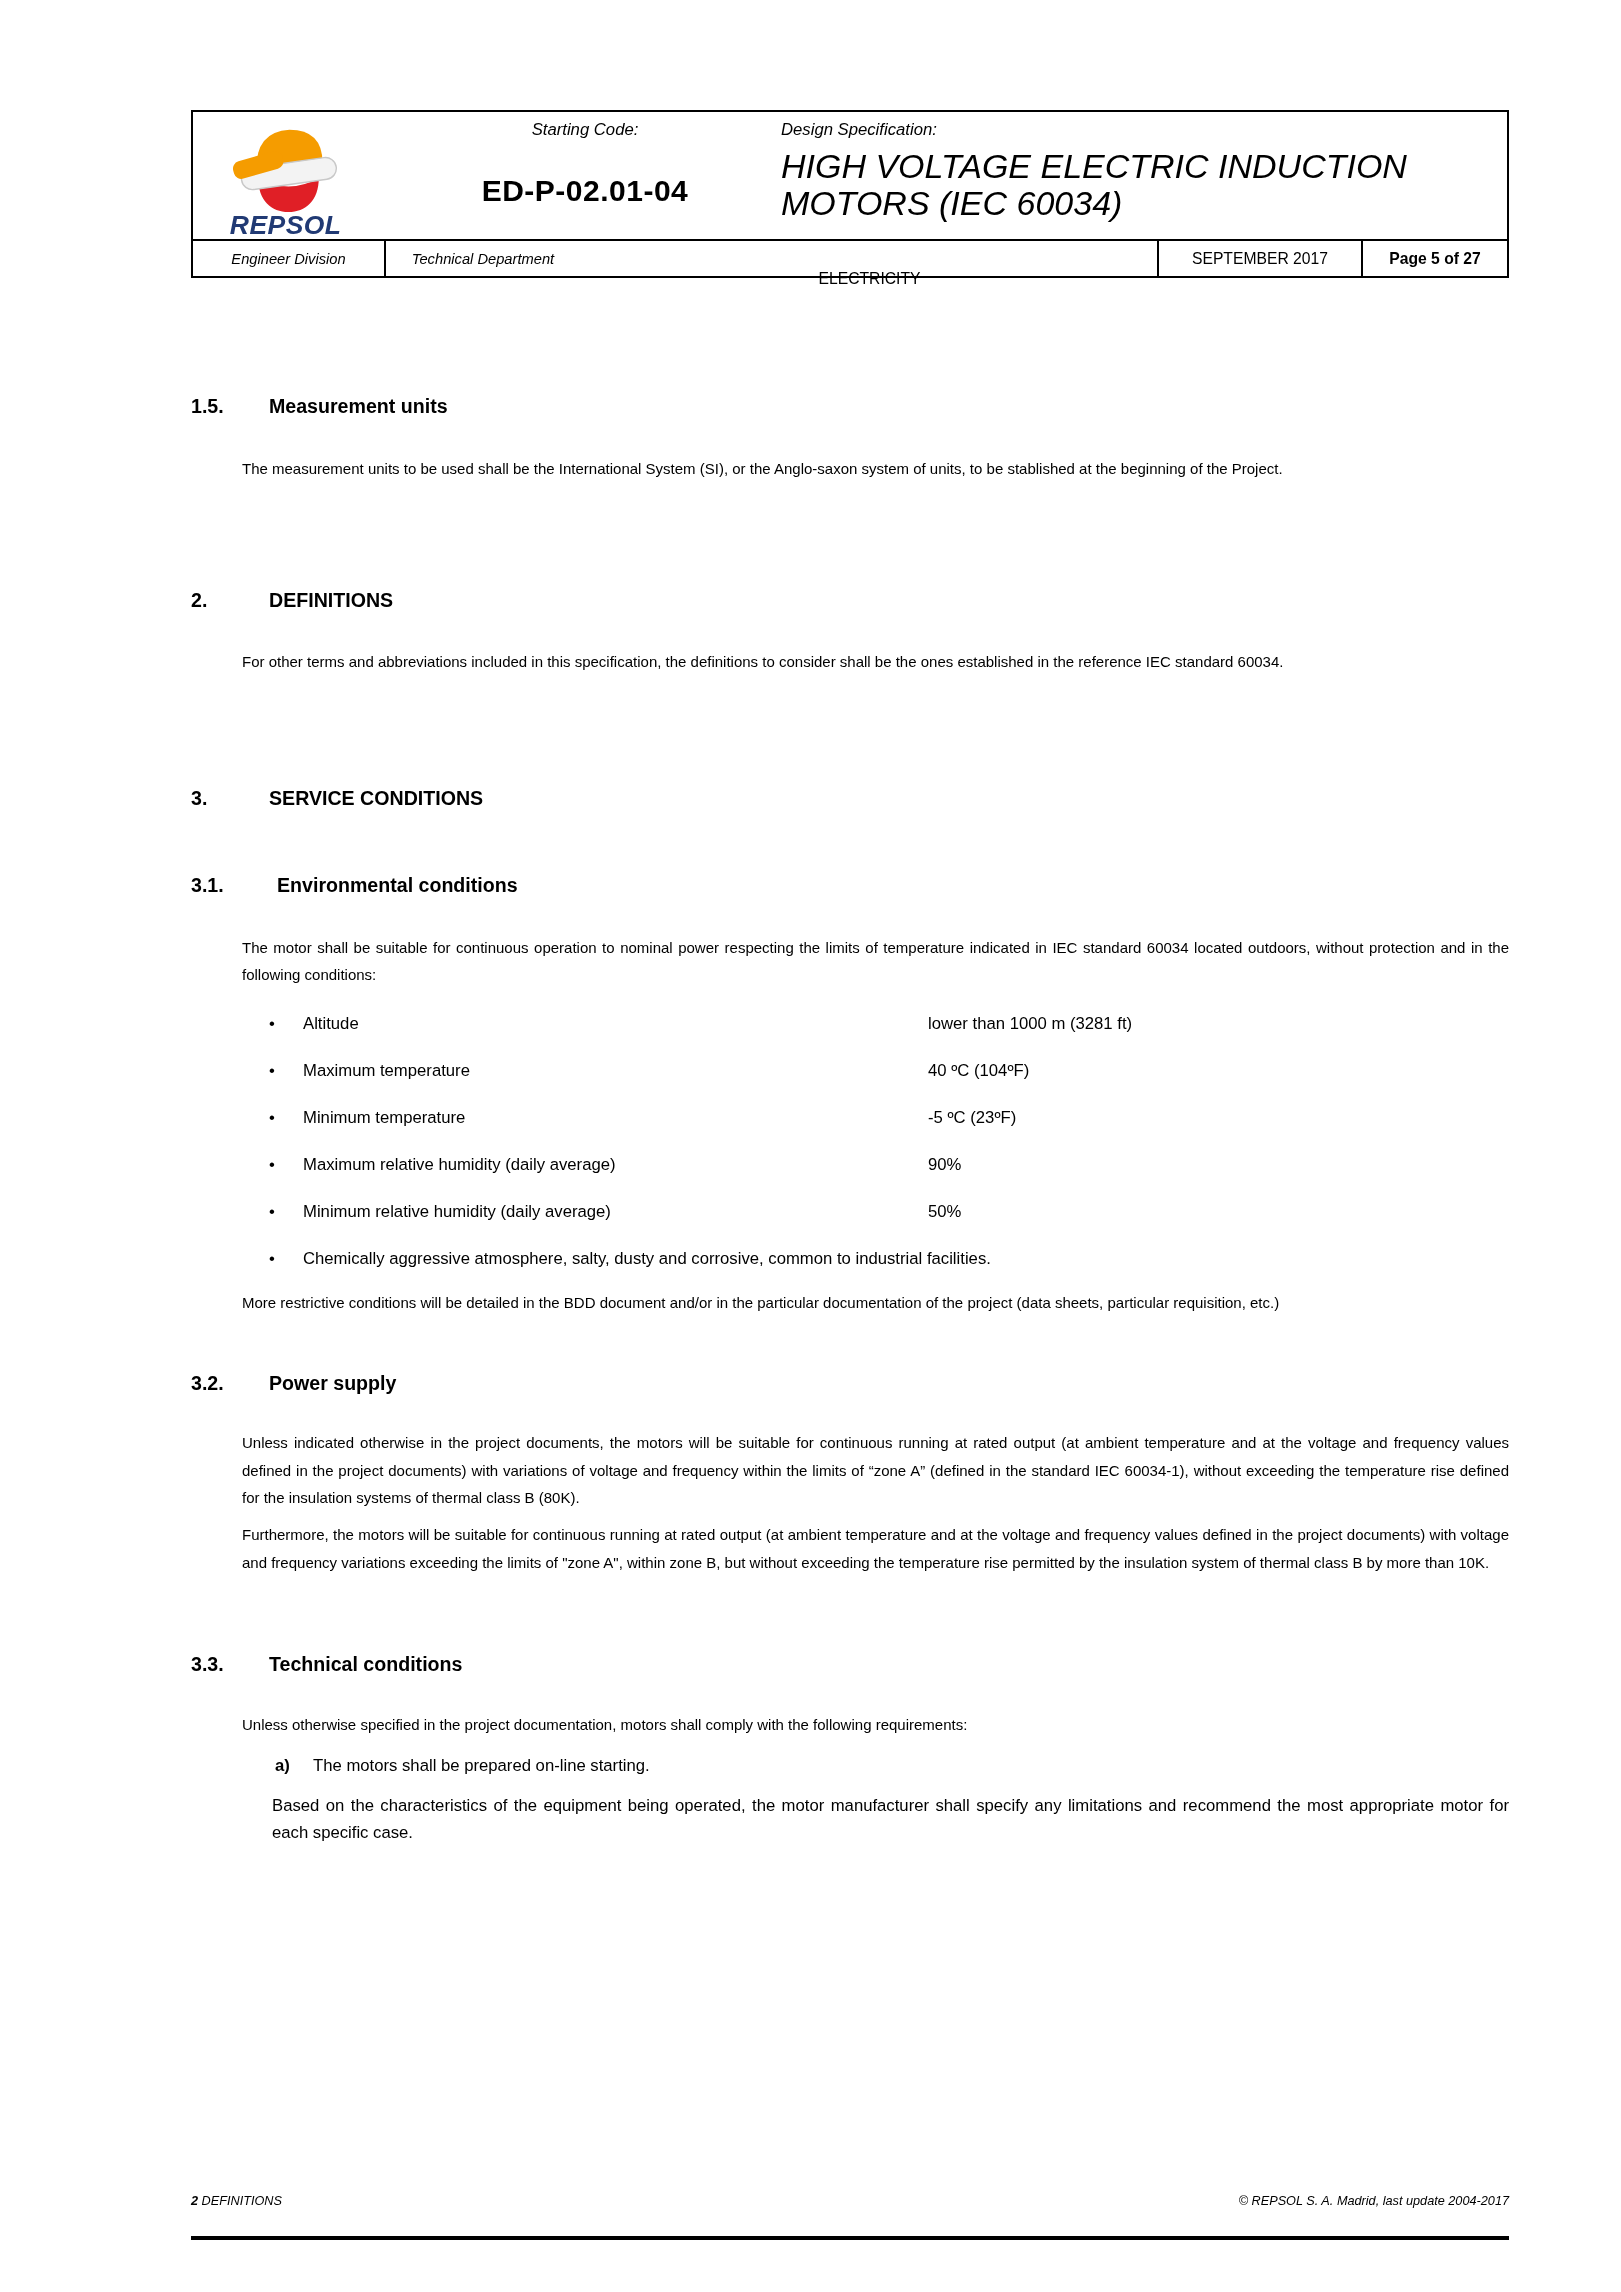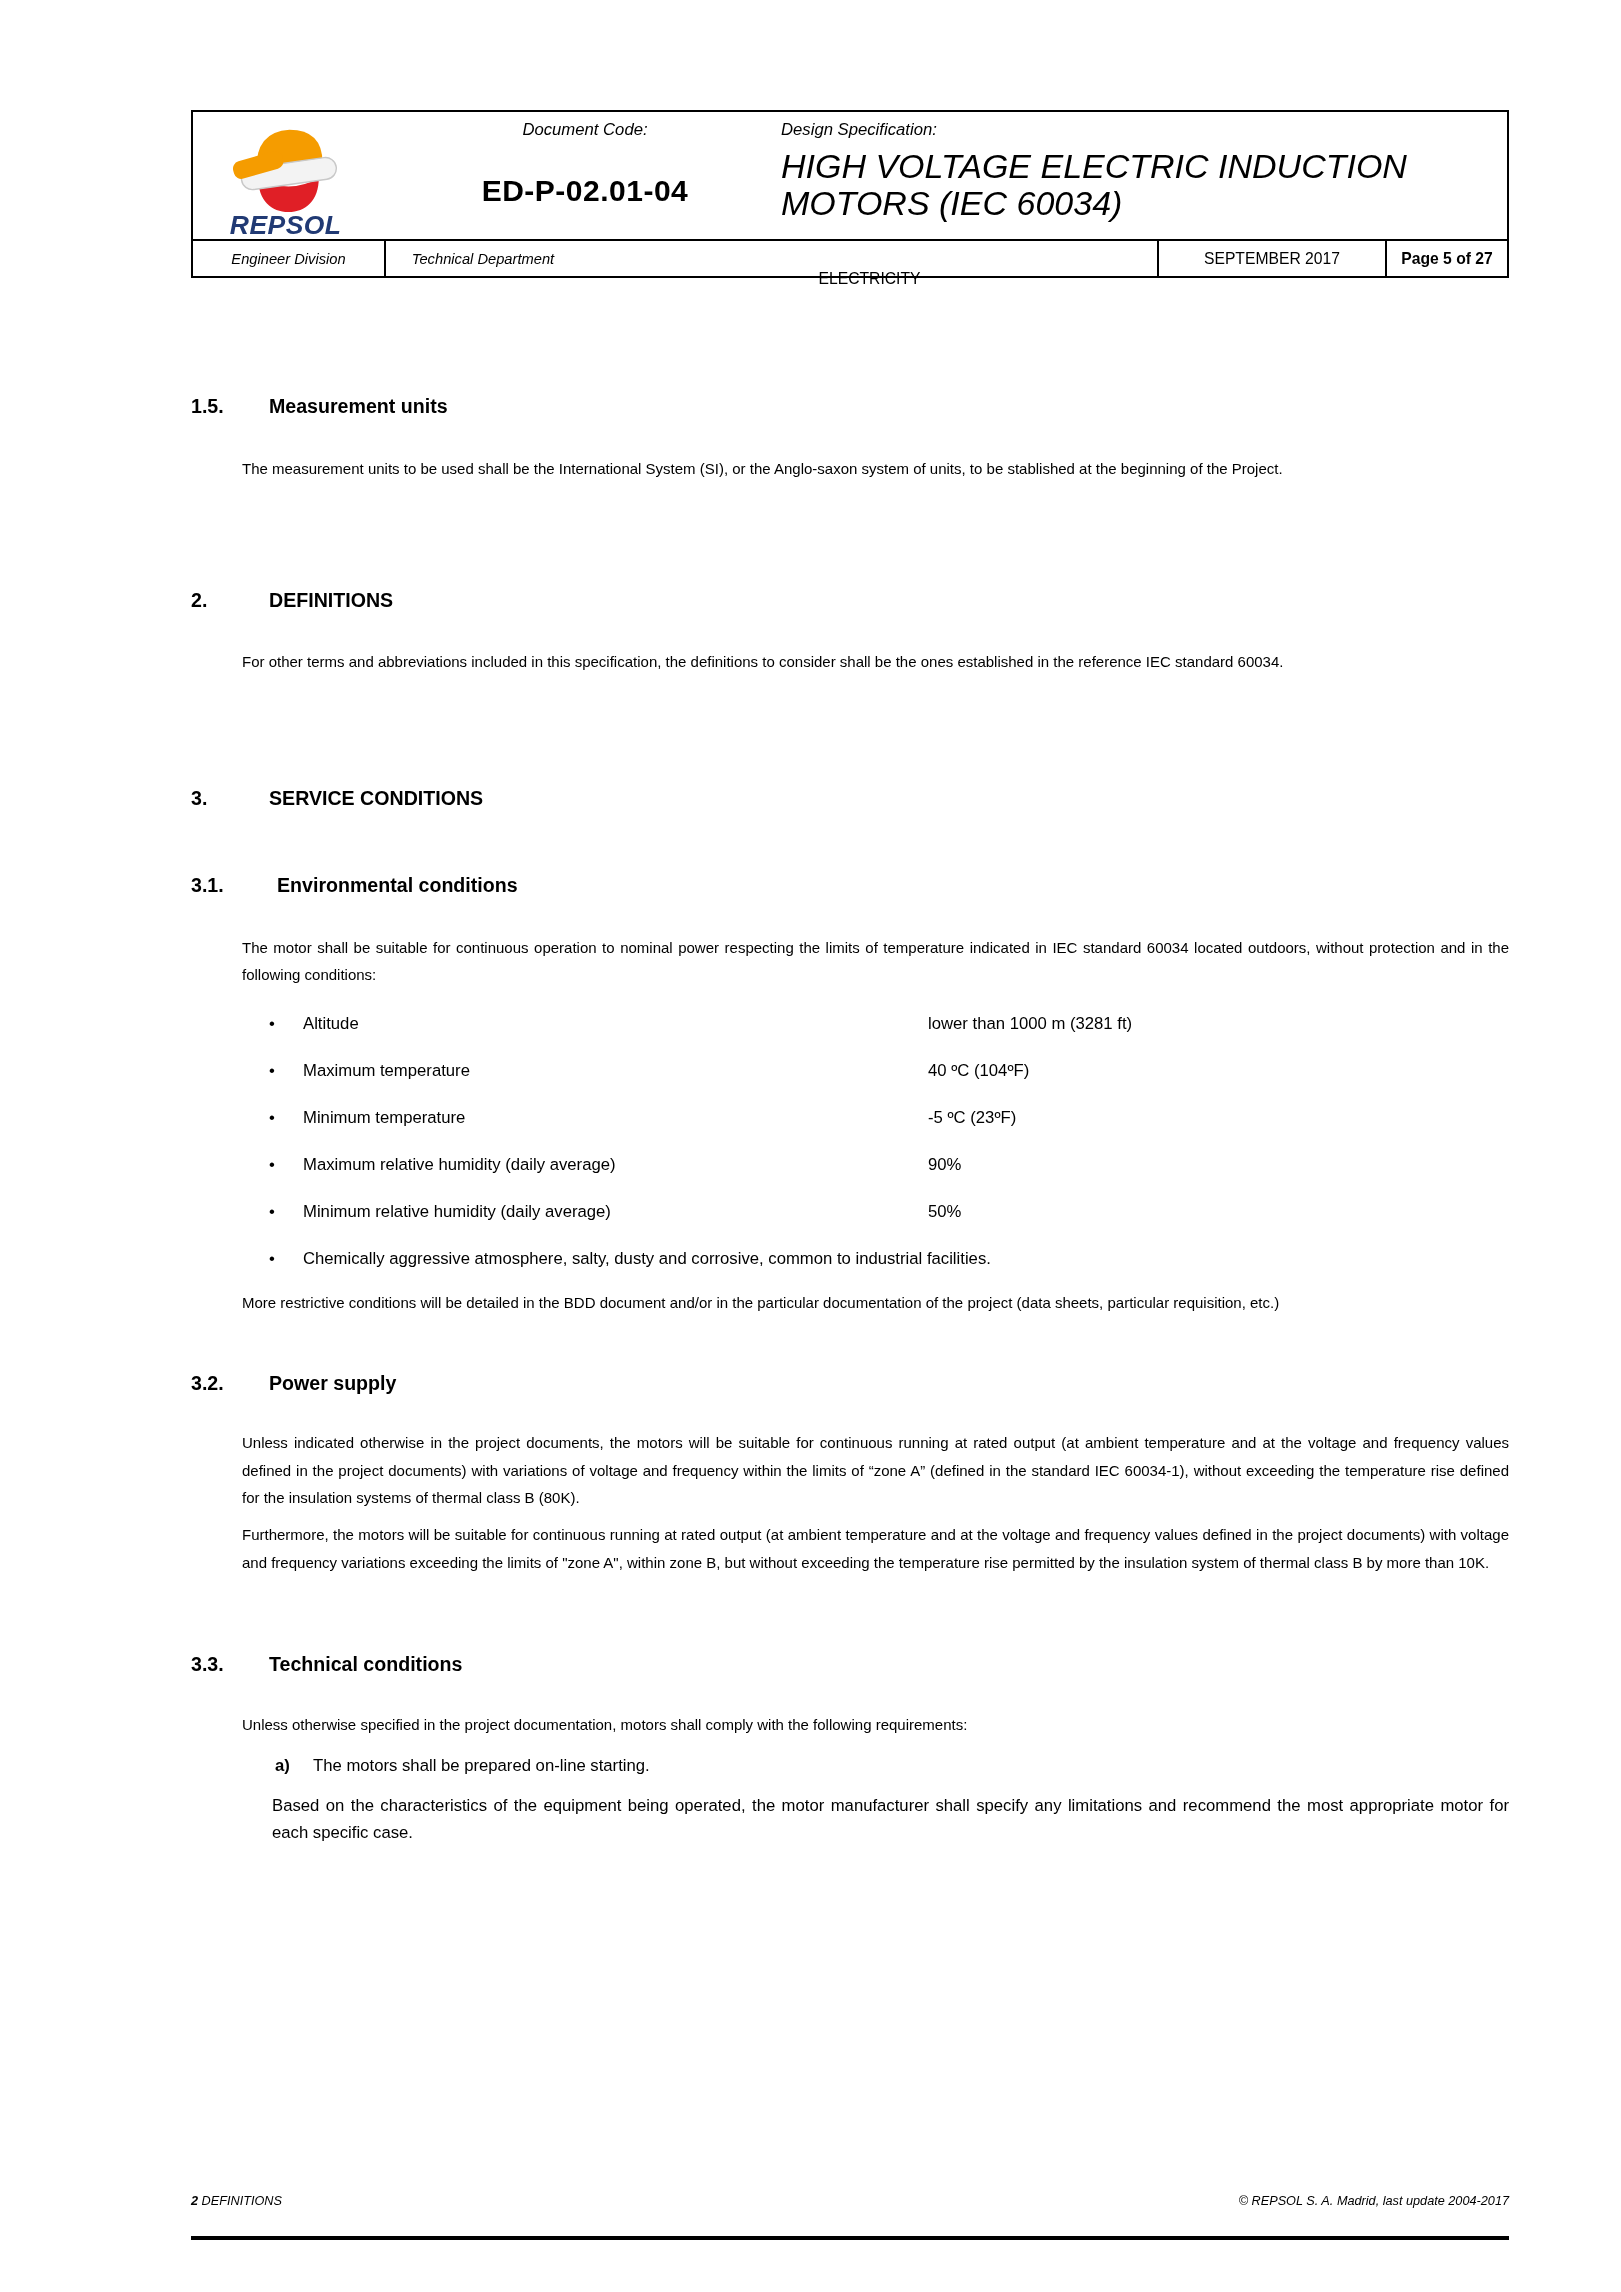--- a/index.html
+++ b/index.html
@@ -12,21 +12,21 @@
   .logo-cell{width:240px;display:flex;align-items:center;justify-content:center;padding-right:49px;box-sizing:border-box;}
   .code-cell{width:304px;text-align:center;padding-top:8.8px;box-sizing:border-box;}
   .lbl{font-style:italic;font-size:16.7px;line-height:18.6px;}
   .code-val{font-size:30px;font-weight:bold;margin-top:35px;letter-spacing:0.5px;}
   .spec-cell{flex:1;padding:8.8px 9.8px 0 44px;box-sizing:border-box;}
   .spec-title{font-style:italic;font-size:34px;line-height:37px;margin-top:8.8px;white-space:nowrap;}
   .hdr-bot{display:flex;border-top:2.9px solid #000;height:35px;}
   .hb{display:flex;align-items:center;justify-content:center;box-sizing:border-box;border-left:2px solid #000;font-size:15.7px;}
   .hb:first-child{border-left:none;}
   .hb.it{font-style:italic;font-size:14.7px;}
-  .w1{width:191px;}.w2{width:196px;}.w3{width:577px;margin-top:38px;}.w4{width:228px;}.w5{flex:1;font-weight:bold;}
+  .w1{width:191px;}.w2{width:196px;}.w3{width:577px;margin-top:38px;}.w4{width:204px;}.w5{flex:1;font-weight:bold;}
 
   
   .content{position:absolute;left:191px;top:394px;width:1318px;}
   .sec{display:flex;font-weight:bold;font-size:19.6px;line-height:25.5px;}
   .sec .n{width:78px;flex-shrink:0;}
   .p{margin-left:51px;font-size:15px;line-height:27.4px;text-align:justify;}
   .mt36{margin-top:35px;}
 
   .bullets{margin-top:21.6px;}
   .b{margin-left:78px;display:grid;grid-template-columns:34px 625px 1fr;font-size:16.7px;line-height:27.4px;margin-bottom:19.6px;}
@@ -66,21 +66,21 @@
           </g>
 
           <g transform="rotate(-16 36 52)">
             <rect x="6" y="42" width="54" height="19" rx="8" fill="#F59C00"></rect>
           </g>
 
           <text x="62" y="125" text-anchor="middle" font-size="28" font-weight="bold" font-style="italic" fill="#213A74" letter-spacing="0.5">REPSOL</text>
         </svg>
       </div>
       <div class="code-cell">
-        <div class="lbl">Document Code:</div>
+        <div class="lbl">Starting Code:</div>
         <div class="code-val">ED-P-02.01-04</div>
       </div>
       <div class="spec-cell">
         <div class="lbl">Design Specification:</div>
         <div class="spec-title">
           <div>HIGH VOLTAGE ELECTRIC INDUCTION</div>
           <div>MOTORS (IEC 60034)</div>
         </div>
       </div>
     </div>

